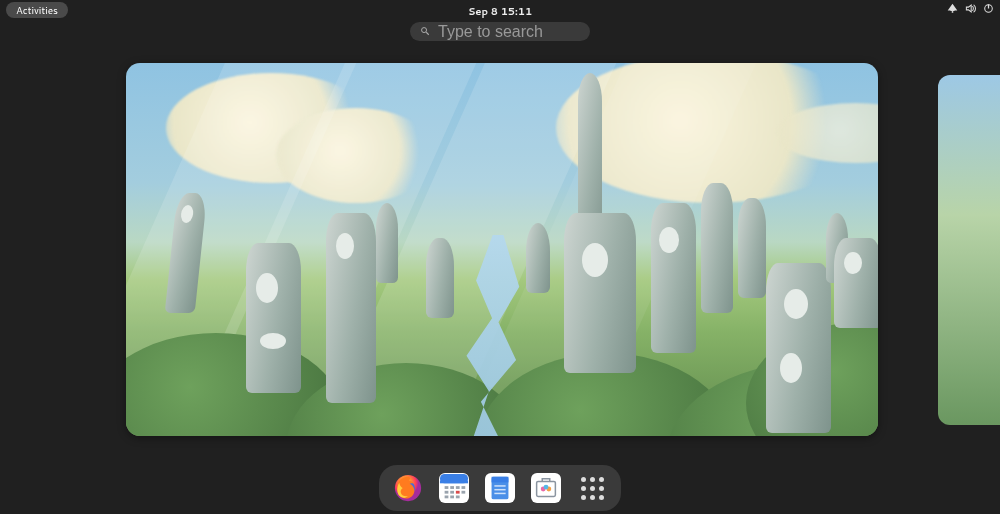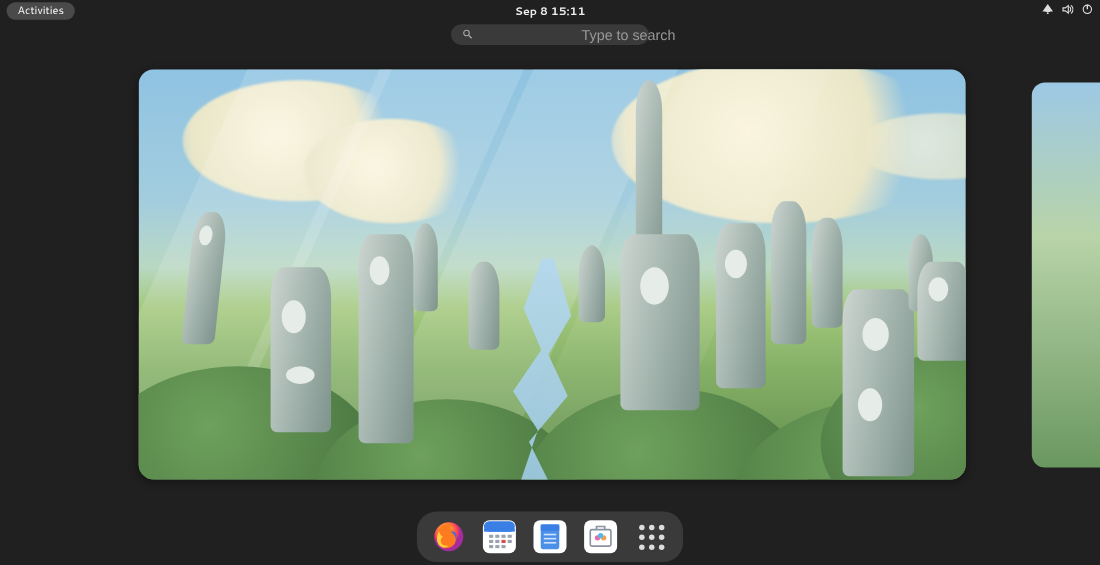--- a/index.html
+++ b/index.html
@@ -63,22 +63,21 @@
     padding: 0 10px;
     gap: 8px;
   }
   .search-wrap svg { width: 10px; height: 10px; fill: #aaa; }
   .search-wrap input {
     flex: 1;
     background: transparent;
     border: none;
     outline: none;
     color: #ddd;
-    font-size: 13px;
-    text-align: right;
+    font-size: 16px;
   }
   .search-wrap input::placeholder { color: #999; }
 
   
   .workspace-main {
     position: absolute;
     left: 126px;
     top: 63px;
     width: 752px;
     height: 373px;

